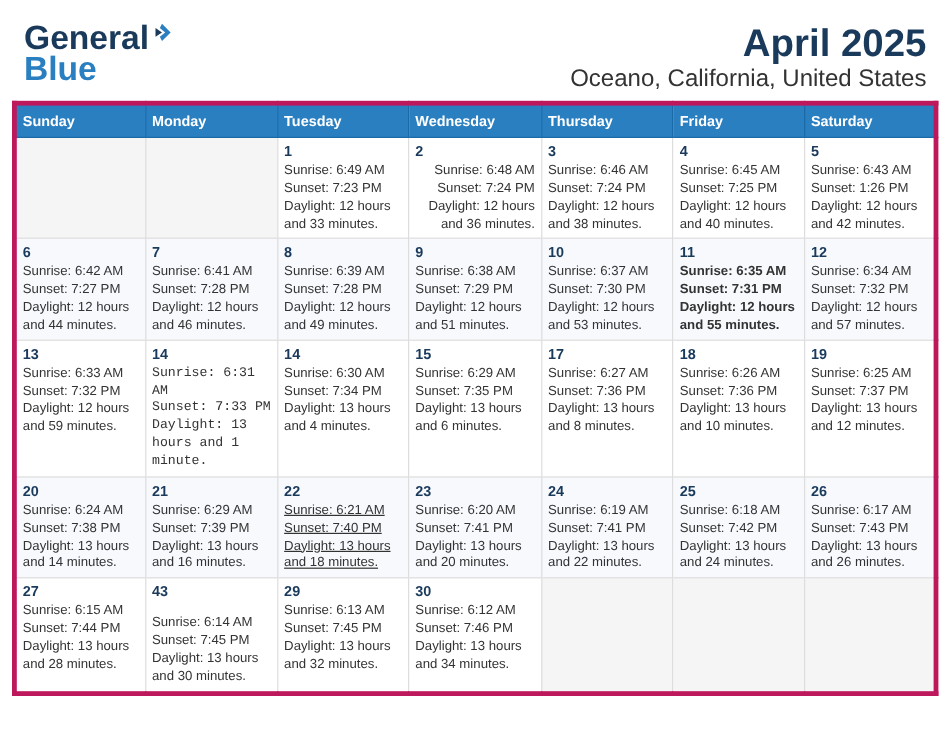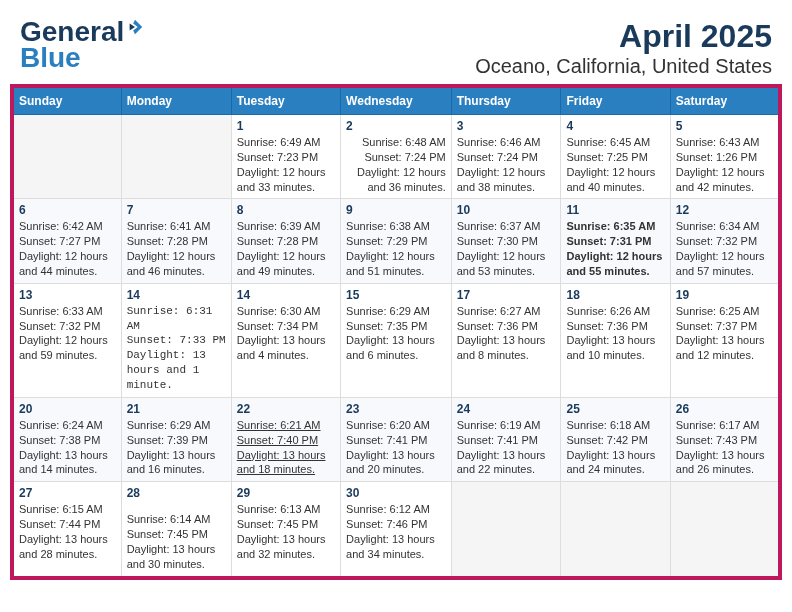--- a/index.html
+++ b/index.html
@@ -291,21 +291,21 @@
         </td>
       </tr>
       <tr>
         <td>
           <div class="day-number">27</div>
           <div class="day-info" style="white-space: pre-line;">Sunrise: 6:15 AM
 Sunset: 7:44 PM
 Daylight: 13 hours and 28 minutes.</div>
         </td>
         <td>
-          <div class="day-number">28</div>
+          <div class="day-number">43</div>
           <div class="day-info" style="white-space: pre-line; margin-top: 12px;">Sunrise: 6:14 AM
 Sunset: 7:45 PM
 Daylight: 13 hours and 30 minutes.</div>
         </td>
         <td>
           <div class="day-number">29</div>
           <div class="day-info" style="white-space: pre-line;">Sunrise: 6:13 AM
 Sunset: 7:45 PM
 Daylight: 13 hours and 32 minutes.</div>
         </td>

